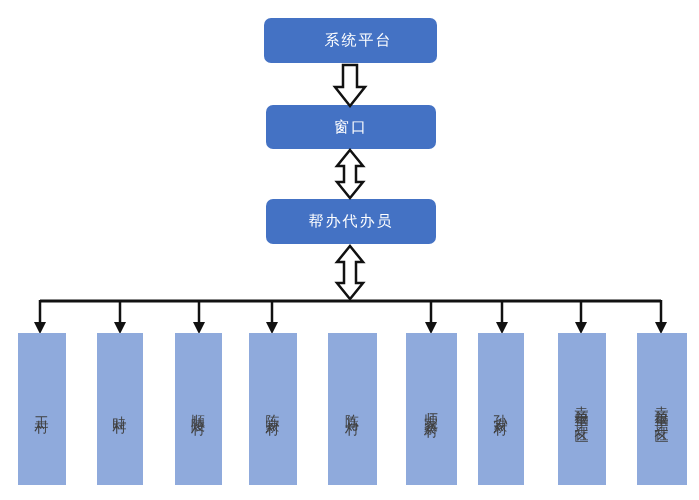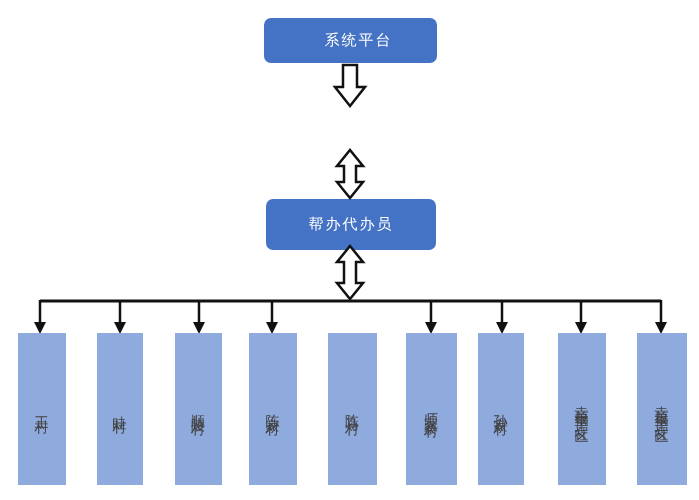--- a/index.html
+++ b/index.html
@@ -62,22 +62,25 @@
 </style>
 </head>
 <body>
 
 <div class="canvas">
 
   <div class="node" style="left:264px; top:18px; width:173px; height:45px;padding-left:16px;">
     <span class="node-label">系统平台</span>
   </div>
 
+  <div class="node" style="left:266px; top:105px; width:170px; height:44px;">
+    <span class="node-label">窗口</span>
+  </div>
 
-  <div class="node" style="left:266px; top:199px; width:170px; height:51px;">
+  <div class="node" style="left:266px; top:199px; width:170px; height:45px;">
     <span class="node-label">帮办代办员</span>
   </div>
 
   <svg class="overlay" viewBox="0 0 699 500">
 
     <polygon points="343,65 357,65 357,87 365,87 350,106 335,87 343,87" fill="#ffffff" stroke="currentColor" stroke-width="2.5" stroke-linejoin="miter"></polygon>
 
     <polygon points="350,150 363,166 356,166 356,182 363,182 350,198 337,182 344,182 344,166 337,166" fill="#ffffff" stroke="currentColor" stroke-width="2.5" stroke-linejoin="miter"></polygon>
 
     <polygon points="350,246 363,262 356,262 356,283 363,283 350,299 337,283 344,283 344,262 337,262" fill="#ffffff" stroke="currentColor" stroke-width="2.5" stroke-linejoin="miter"></polygon>

